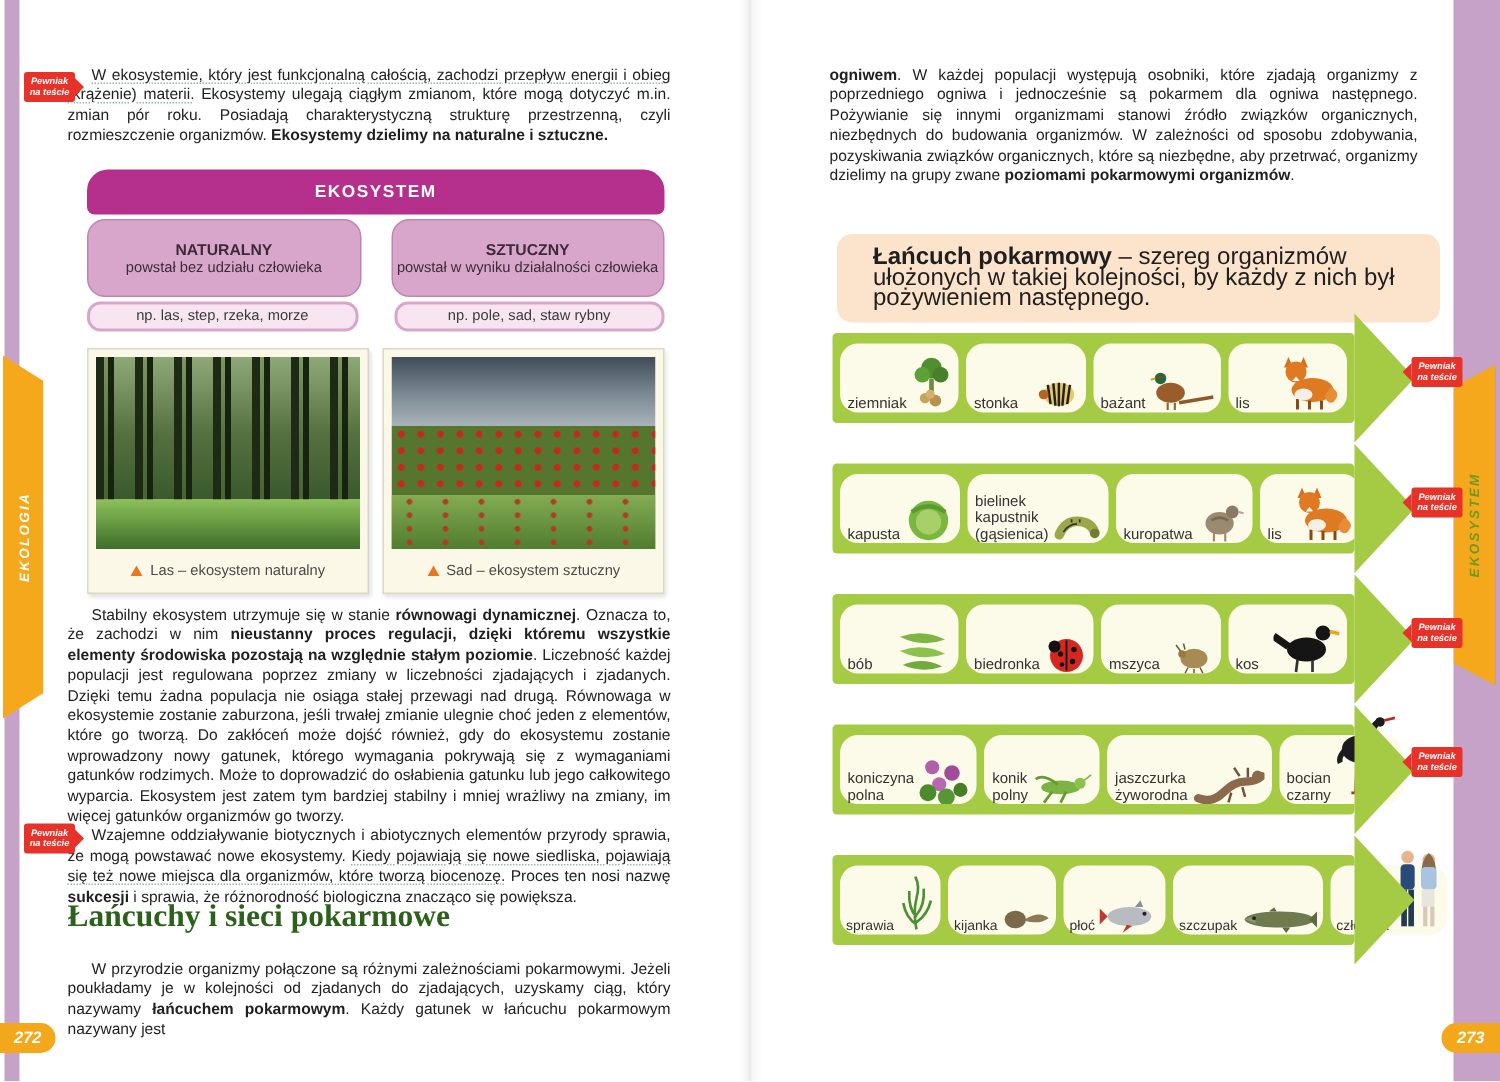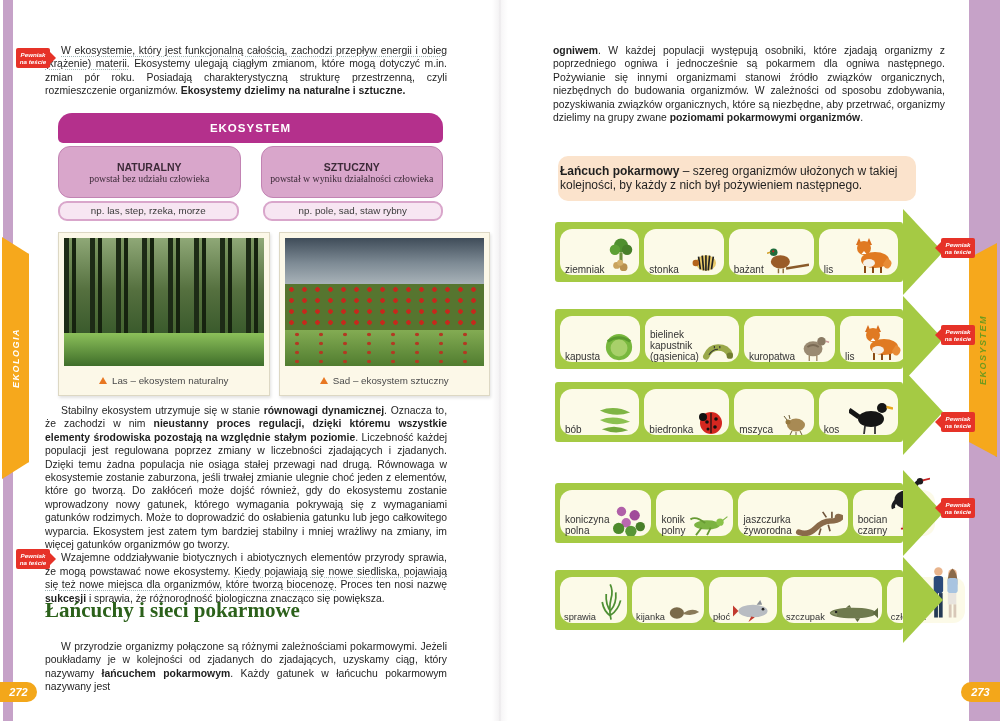--- a/index.html
+++ b/index.html
@@ -41,42 +41,42 @@
            font-size:21px;font-weight:bold;color:#2c611b;}
   .p4{top:640px;}
   
   .eco-diagram{position:absolute;top:113px;left:13px;width:385px;}
   .eco-header{background:#b4308c;color:#fff;font-weight:bold;font-size:11.5px;letter-spacing:1px;
               text-align:center;height:30px;line-height:30px;border-radius:14px 14px 5px 5px;}
   .eco-branches{display:flex;gap:20px;margin-top:3px;}
   .branch{flex:1;background:#d9a6cb;border:1px solid #c283b3;border-radius:12px;height:50px;
           display:flex;flex-direction:column;align-items:center;justify-content:center;color:#3c2a38;}
   .branch-name{font-weight:bold;font-size:10.5px;}
-  .branch-desc{font-size:9.8px;margin-top:0;font-family:Liberation Serif, serif;}
+  .branch-desc{font-size:9.8px;margin-top:0;}
   .eco-examples{display:flex;gap:24px;margin-top:3px;}
   .np{flex:1;background:#f7e6f2;border:2px solid #d9a6cb;border-radius:9px;height:16px;line-height:16px;
       text-align:center;font-size:9.8px;color:#3a3a3a;}
   
-  .photos{position:absolute;top:232px;left:13px;width:432px;display:flex;gap:9px;}
+  .photos{position:absolute;top:232px;left:13px;width:385px;display:flex;gap:9px;}
   .photo-card{flex:1;margin:0;background:#fcf8e8;border:1px solid #ddd8c4;box-shadow:1px 2px 3px rgba(0,0,0,0.12);padding:5px;}
   .photo{position:relative;height:128px;overflow:hidden;}
   .forest .trees{height:74%;background:
       repeating-linear-gradient(90deg,#1d2b16 0 5px,rgba(90,120,60,0.35) 5px 8px,#16230f 8px 12px,rgba(0,0,0,0) 12px 26px),
       linear-gradient(to bottom,#8fa877 0%,#55703f 55%,#3a5a2c 100%);}
   .forest .ground{height:26%;background:linear-gradient(to bottom,#8cc05a,#3f6e2a);}
   .orchard .o-sky{height:36%;background:linear-gradient(to bottom,#3f4c59,#7e8b95 55%,#a8b2b8);}
   .orchard .o-trees{height:36%;background-color:#56752f;background-image:radial-gradient(circle,#c6281c 2px,rgba(0,0,0,0) 2.6px);background-size:13px 11px;}
   .orchard .o-grass{height:28%;background-color:#6a9440;background-image:radial-gradient(circle,#b23a22 1.6px,rgba(0,0,0,0) 2.1px),linear-gradient(to bottom,rgba(134,174,85,0.9),rgba(78,122,46,0.9));background-size:24px 9px,100% 100%;}
   .photo-card figcaption{height:20px;display:flex;align-items:center;justify-content:center;gap:5px;
       font-size:9.8px;color:#4a4a4a;padding-top:4px;}
   .tri{width:0;height:0;border-left:4px solid transparent;border-right:4px solid transparent;border-bottom:7px solid #e87722;}
   
   .p1r{top:44px;}
   .defbox{position:absolute;top:156px;left:5px;width:354px;background:#fbe3cc;border-radius:10px;
-          padding:9px 2px;font-size:12px;line-height:13.6px;color:#1f1f1f;}
+          padding:9px 24px;font-size:16px;line-height:13.6px;color:#1f1f1f;}
   
   .chains{position:absolute;top:222px;left:2px;width:390px;height:440px;}
   .chain-row{position:absolute;left:0;width:390px;height:60px;}
   .band{position:absolute;left:0;top:0;height:60px;width:348px;background:#a5ca44;border-radius:3px;
         display:flex;align-items:center;gap:5px;padding:0 5px;box-sizing:border-box;}
   .head{position:absolute;left:348px;top:-13px;width:0;height:0;
         border-top:43px solid transparent;border-bottom:43px solid transparent;border-left:40px solid #a5ca44;}
   .obox{flex:1;background:#fcfae8;border-radius:12px;height:46px;display:flex;align-items:flex-end;gap:3px;
         padding:0 5px;font-size:10px;color:#333;overflow:visible;}
   .obox.wide{flex:1.55;}
@@ -300,21 +300,21 @@
                   <path d="M38 24 Q46 28 40 34 Q36 36 34 30 Z" fill="#e88c36"></path>
                   <path d="M16 32 L16 39 M24 33 L24 39 M32 33 L32 39" stroke="#8a4a14" stroke-width="2"></path>
                   <ellipse cx="20" cy="29" rx="6" ry="4" fill="#f5f0e6"></ellipse>
                 </svg>
               </span>
           </div>
         </div>
         <div class="head"></div>
       </div>
 
-      <div class="chain-row" style="top:160px;">
+      <div class="chain-row" style="top:174px;">
         <div class="band">
           <div class="obox">
             <span class="olabel">bób</span>
             <span class="oicon">
                 <svg width="38" height="32" viewBox="0 0 40 34">
                   <path d="M4 8 Q20 2 36 10 Q20 16 4 8 Z" fill="#7fb544"></path>
                   <path d="M4 18 Q20 12 36 20 Q20 26 4 18 Z" fill="#8cc150"></path>
                   <path d="M6 28 Q20 22 34 29 Q20 34 6 28 Z" fill="#74a93c"></path>
                 </svg>
               </span>

